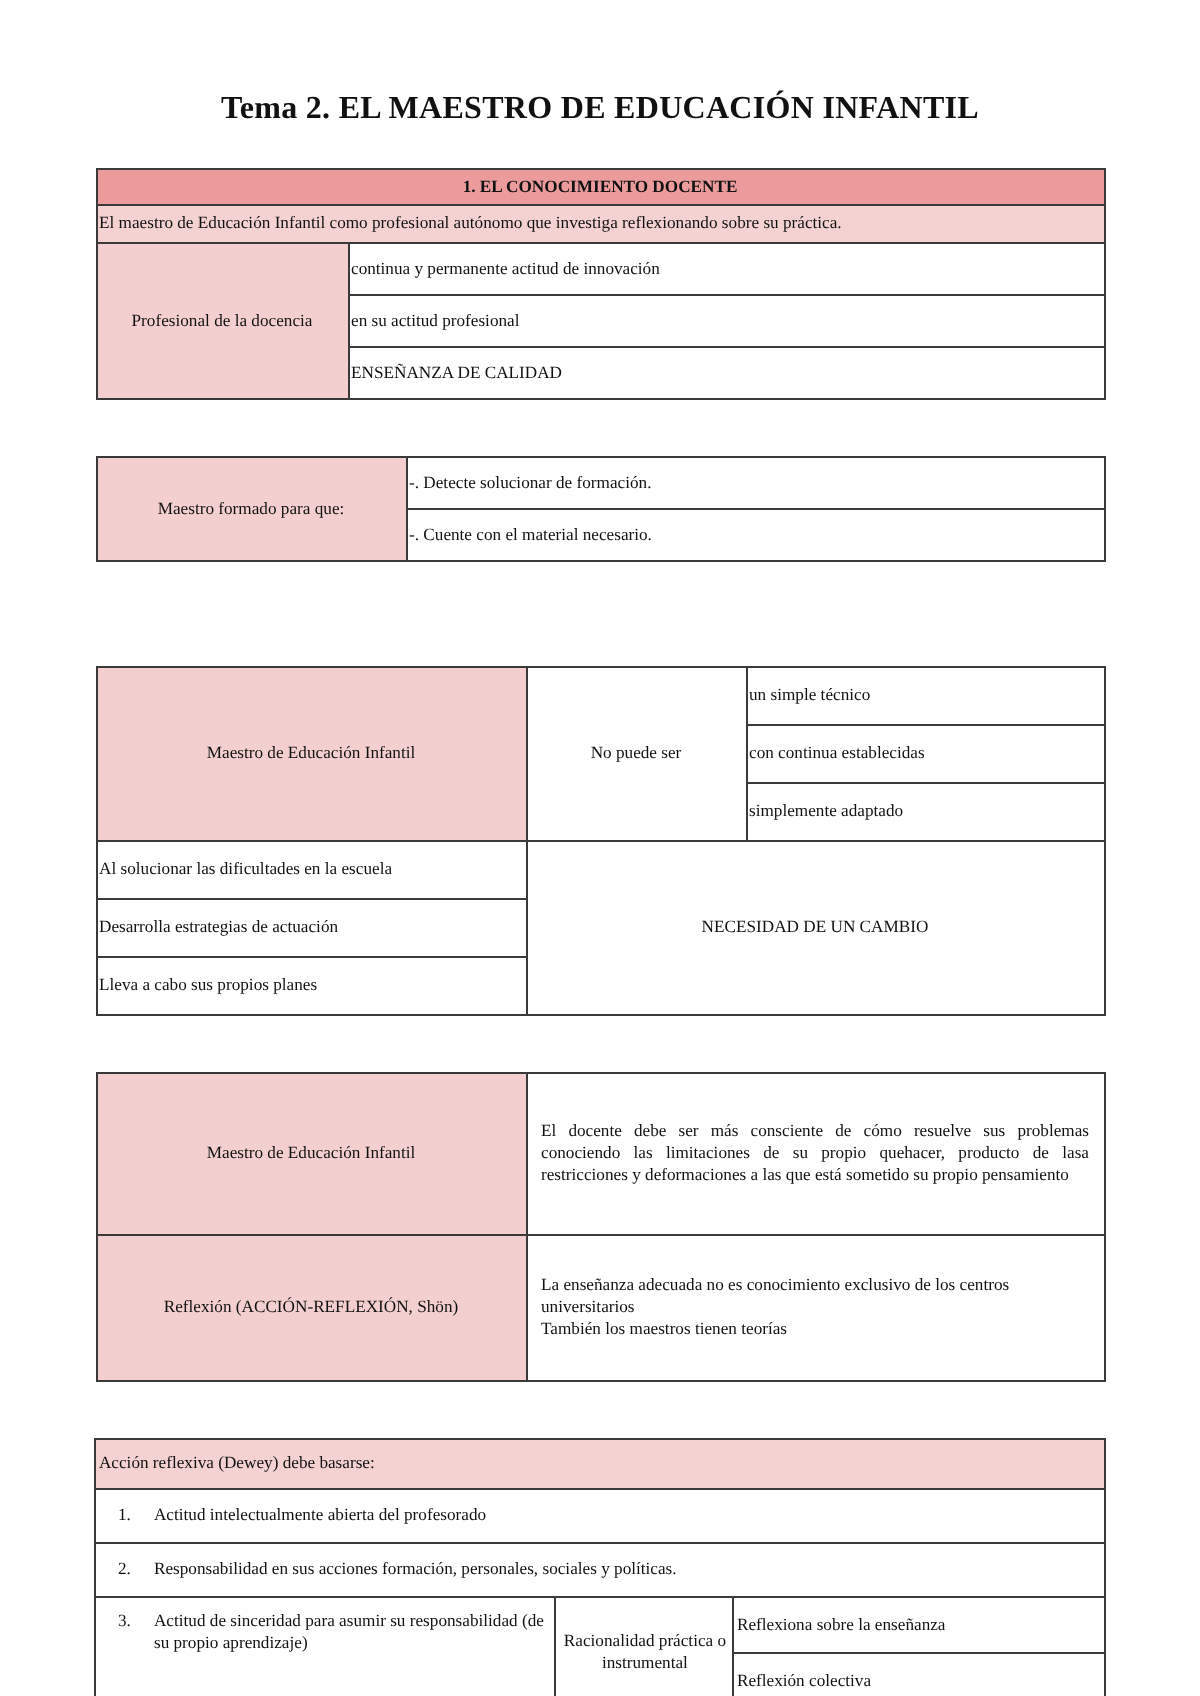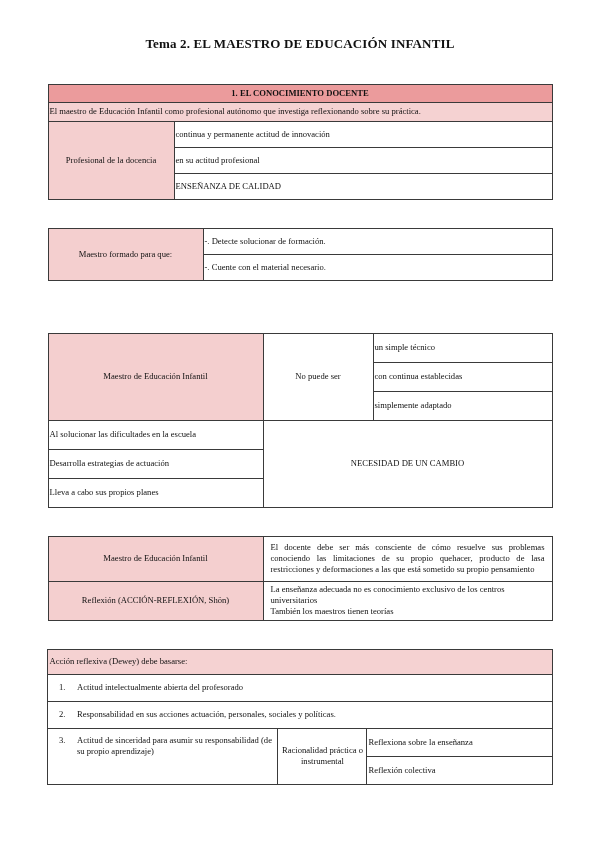--- a/index.html
+++ b/index.html
@@ -17,25 +17,25 @@
   }
   .page {
     width: 600px;
     height: 848px;
     box-sizing: border-box;
     padding: 0;
     position: relative;
   }
   .doc-title {
     text-align: center;
-    font-size: 13px;
+    font-size: 16px;
     font-weight: bold;
     letter-spacing: 0.15px;
-    margin: 12px;
-    padding-top: 24px;
+    margin: 0;
+    padding-top: 46px;
     padding-bottom: 0;
   }
   .doc-title .tema {
     font-weight: bold;
   }
   .tbl {
     border-collapse: collapse;
     table-layout: fixed;
     width: 504px;
     margin: 0 auto;
@@ -164,25 +164,25 @@
   <div class="gap-28"></div>
 
   <table class="tbl">
     <colgroup>
         <col style="width:215px">
         <col style="width:289px">
       </colgroup>
     <tbody>
       <tr>
         <td class="pink-mid ctr">Maestro de Educación Infantil</td>
-        <td class="jst" style="padding:5px 7px">El docente debe ser más consciente de cómo resuelve sus problemas conociendo las limitaciones de su propio quehacer, producto de lasa restricciones y deformaciones a las que está sometido su propio pensamiento</td>
+        <td class="jst" style="padding:23px 7px">El docente debe ser más consciente de cómo resuelve sus problemas conociendo las limitaciones de su propio quehacer, producto de lasa restricciones y deformaciones a las que está sometido su propio pensamiento</td>
       </tr>
       <tr>
         <td class="pink-mid ctr">Reflexión (ACCIÓN-REFLEXIÓN, Shön)</td>
-        <td class="lft" style="padding:2px 7px">
+        <td class="lft" style="padding:19px 7px">
           <div>La enseñanza adecuada no es conocimiento exclusivo de los centros universitarios</div>
           <div>También los maestros tienen teorías</div>
         </td>
       </tr>
     </tbody>
   </table>
 
   <div class="gap-28"></div>
 
   <table class="tbl">
@@ -195,21 +195,21 @@
     <tbody>
       <tr>
         <td colspan="4" class="pink-light lft" style="height:18px">Acción reflexiva (Dewey) debe basarse:</td>
       </tr>
       <tr>
         <td class="ctr" style="height:20px;border-right:none">1.</td>
         <td colspan="3" class="lft" style="border-left:none">Actitud intelectualmente abierta del profesorado</td>
       </tr>
       <tr>
         <td class="ctr" style="height:20px;border-right:none">2.</td>
-        <td colspan="3" class="lft" style="border-left:none">Responsabilidad en sus acciones actuación, personales, sociales y políticas.</td>
+        <td colspan="3" class="lft" style="border-left:none">Responsabilidad en sus acciones formación, personales, sociales y políticas.</td>
       </tr>
       <tr>
         <td rowspan="2" class="ctr" style="border-right:none;vertical-align:top;padding-top:6px">3.</td>
         <td rowspan="2" class="lft" style="border-left:none;vertical-align:top;padding-top:6px">Actitud de sinceridad para asumir su responsabilidad (de su propio aprendizaje)</td>
         <td rowspan="2" class="ctr two-line">Racionalidad práctica o instrumental</td>
         <td class="lft" style="height:21px">Reflexiona sobre la enseñanza</td>
       </tr>
       <tr>
         <td class="lft" style="height:21px">Reflexión colectiva</td>
       </tr>

